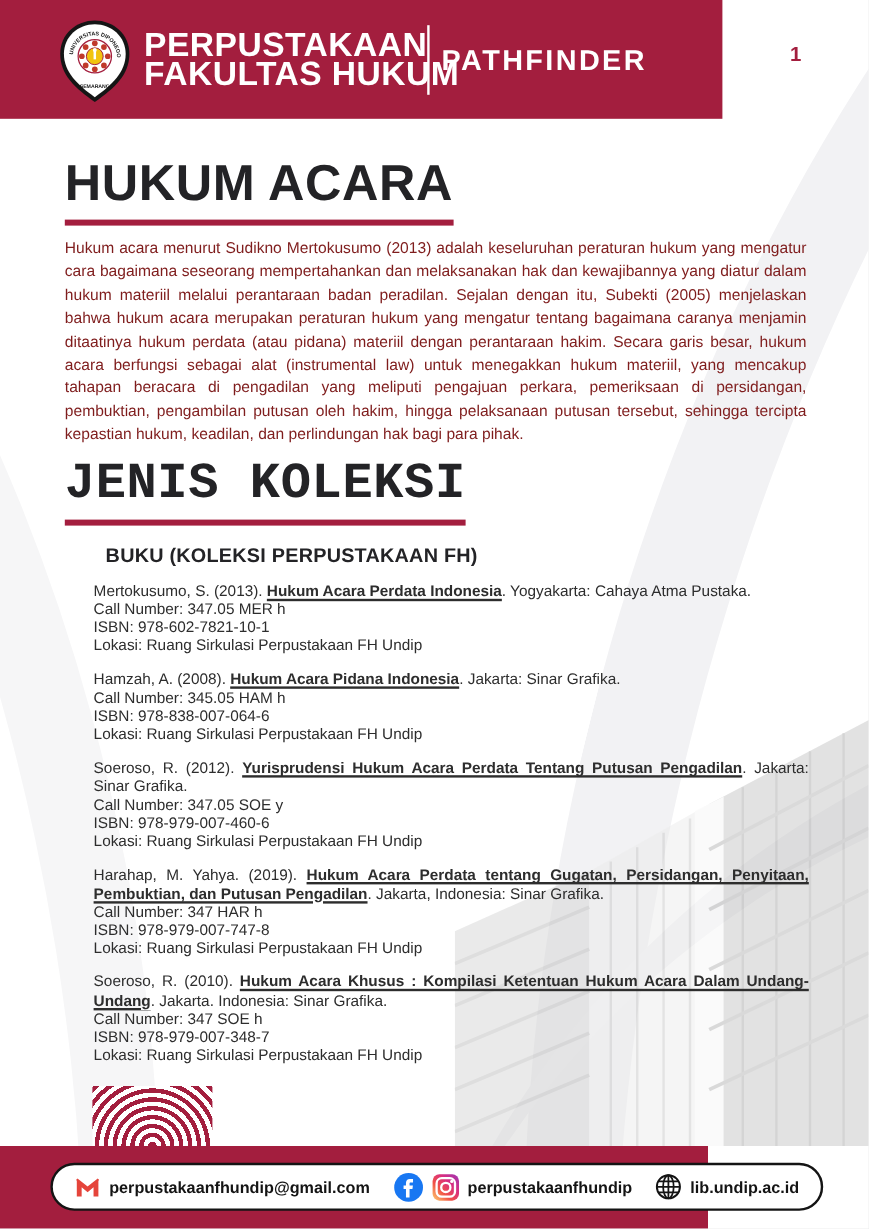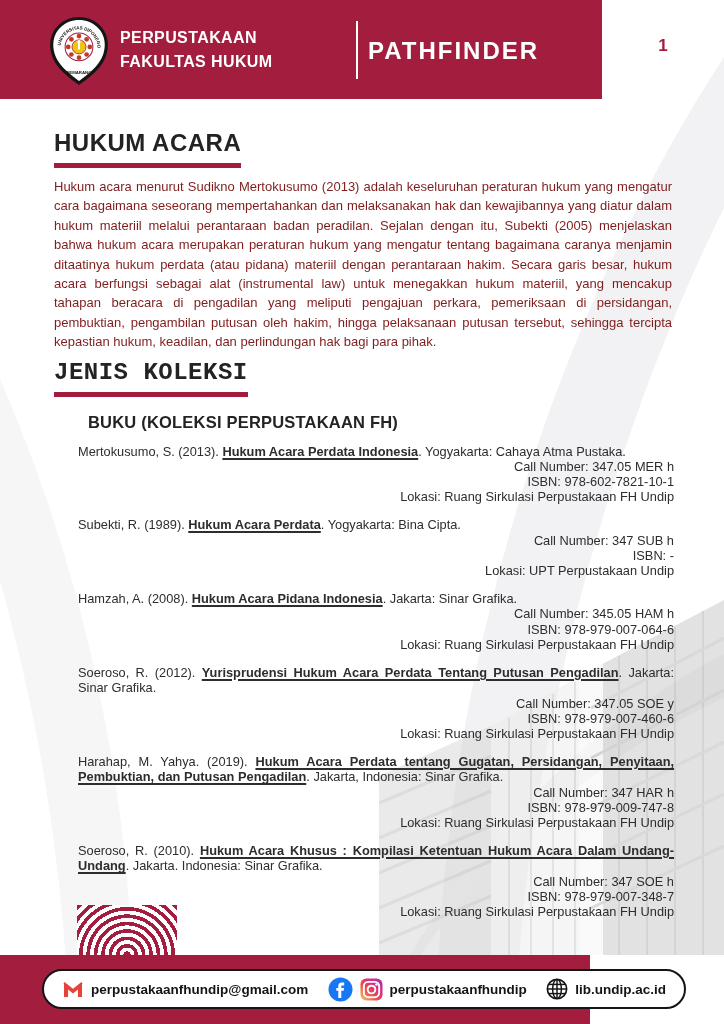--- a/index.html
+++ b/index.html
@@ -22,47 +22,47 @@
     position:absolute; left:77px; top:905px; width:100px; height:50px; z-index:0;
     background:repeating-radial-gradient(circle at 50% 100%, #A31E3E 0 3.6px, #ffffff 3.6px 7.4px);
   }
   
   .header-bar {
     position:absolute; top:0; left:0; width:602px; height:99px;
     background:#A31E3E; z-index:2;
   }
   .logo { position:absolute; left:47px; top:16px; }
   .org-name { position:absolute; left:120px; top:26px; color:#ffffff;
-    font-weight:bold; font-size:16px; line-height:24px; letter-spacing:.4px; }
+    font-weight:bold; font-size:28px; line-height:24px; letter-spacing:.4px; }
   .header-divider { position:absolute; left:356px; top:21px; width:2px; height:58px; background:#ffffff; }
   .doc-label { position:absolute; left:368px; top:37px; width:216px; text-align:left;
     color:#ffffff; font-weight:bold; font-size:24px; letter-spacing:2px; }
   .page-number { position:absolute; left:648px; top:36px; width:30px; text-align:center;
     color:#A31E3E; font-size:17px; font-weight:bold; z-index:2; }
   
   .content { position:relative; z-index:1; padding-top:99px; color:#2e2e2e; }
   .h-big {
     display:table; margin:30px 0 0 54px; color:#232326;
-    font-size:24px; font-weight:800; letter-spacing:.5px;
+    font-size:42px; font-weight:800; letter-spacing:.5px;
     border-bottom:5px solid #A31E3E; padding-bottom:6px;
   }
   .intro {
     margin:9px 52px 0 54px; text-align:justify;
     font-size:13px; line-height:19.4px; color:#7f1d1d;
   }
   .h-big.second { margin-top:7px;font-family:Liberation Mono, monospace; }
   .subsection {
     margin:16px 0 12px 88px; font-size:16.5px; font-weight:800;
     color:#232326; letter-spacing:.2px;
   }
   .books { margin:0 50px 0 78px; }
   .book { margin-bottom:13px; font-size:12.8px; line-height:15.2px; color:#2d2d2d; }
   .citation { text-align:justify; }
   .btitle { font-weight:bold; text-decoration:underline; text-decoration-thickness:1.5px; text-underline-offset:2px; }
-  .details { margin-left:0;text-align:right; }
+  .details { margin-left:0; }
   
   .footer-band { position:absolute; left:0; bottom:0; width:590px; height:69px; background:#A31E3E; z-index:2; }
   .contact-pill {
     position:absolute; left:42px; top:14px; width:644px; height:40px;
     background:#ffffff; border:2px solid #141414; border-radius:21px;
     display:flex; align-items:center; justify-content:space-between; padding:0 18px;
   }
   .contact-group { display:flex; align-items:center; gap:7px; }
   .contact-text { font-size:13.5px; font-weight:bold; color:#141414; }
   .icon { display:inline-flex; }
@@ -160,52 +160,44 @@
 
       <div class="book">
         <p class="citation"><span>Mertokusumo, S. (2013). </span><span class="btitle">Hukum Acara Perdata Indonesia</span><span>. Yogyakarta: Cahaya Atma Pustaka.</span></p>
         <div class="details">
           <div>Call Number: 347.05 MER h</div>
           <div>ISBN: 978-602-7821-10-1</div>
           <div>Lokasi: Ruang Sirkulasi Perpustakaan FH Undip</div>
         </div>
       </div>
 
-      <div class="book">
-        <p class="citation"><span>Subekti, R. (1989). </span><span class="btitle">Hukum Acara Perdata</span><span>. Yogyakarta: Bina Cipta.</span></p>
-        <div class="details">
-          <div>Call Number: 347 SUB h</div>
-          <div>ISBN: -</div>
-          <div>Lokasi: UPT Perpustakaan Undip</div>
-        </div>
-      </div>
 
       <div class="book">
         <p class="citation"><span>Hamzah, A. (2008). </span><span class="btitle">Hukum Acara Pidana Indonesia</span><span>. Jakarta: Sinar Grafika.</span></p>
         <div class="details">
           <div>Call Number: 345.05 HAM h</div>
-          <div>ISBN: 978-979-007-064-6</div>
+          <div>ISBN: 978-838-007-064-6</div>
           <div>Lokasi: Ruang Sirkulasi Perpustakaan FH Undip</div>
         </div>
       </div>
 
       <div class="book">
         <p class="citation"><span>Soeroso, R. (2012). </span><span class="btitle">Yurisprudensi Hukum Acara Perdata Tentang Putusan Pengadilan</span><span>. Jakarta: Sinar Grafika.</span></p>
         <div class="details">
           <div>Call Number: 347.05 SOE y</div>
           <div>ISBN: 978-979-007-460-6</div>
           <div>Lokasi: Ruang Sirkulasi Perpustakaan FH Undip</div>
         </div>
       </div>
 
       <div class="book">
         <p class="citation"><span>Harahap, M. Yahya. (2019). </span><span class="btitle">Hukum Acara Perdata tentang Gugatan, Persidangan, Penyitaan, Pembuktian, dan Putusan Pengadilan</span><span>. Jakarta, Indonesia: Sinar Grafika.</span></p>
         <div class="details">
           <div>Call Number: 347 HAR h</div>
-          <div>ISBN: 978-979-009-747-8</div>
+          <div>ISBN: 978-979-007-747-8</div>
           <div>Lokasi: Ruang Sirkulasi Perpustakaan FH Undip</div>
         </div>
       </div>
 
       <div class="book">
         <p class="citation"><span>Soeroso, R. (2010). </span><span class="btitle">Hukum Acara Khusus : Kompilasi Ketentuan Hukum Acara Dalam Undang-Undang</span><span>. Jakarta. Indonesia: Sinar Grafika.</span></p>
         <div class="details">
           <div>Call Number: 347 SOE h</div>
           <div>ISBN: 978-979-007-348-7</div>
           <div>Lokasi: Ruang Sirkulasi Perpustakaan FH Undip</div>

